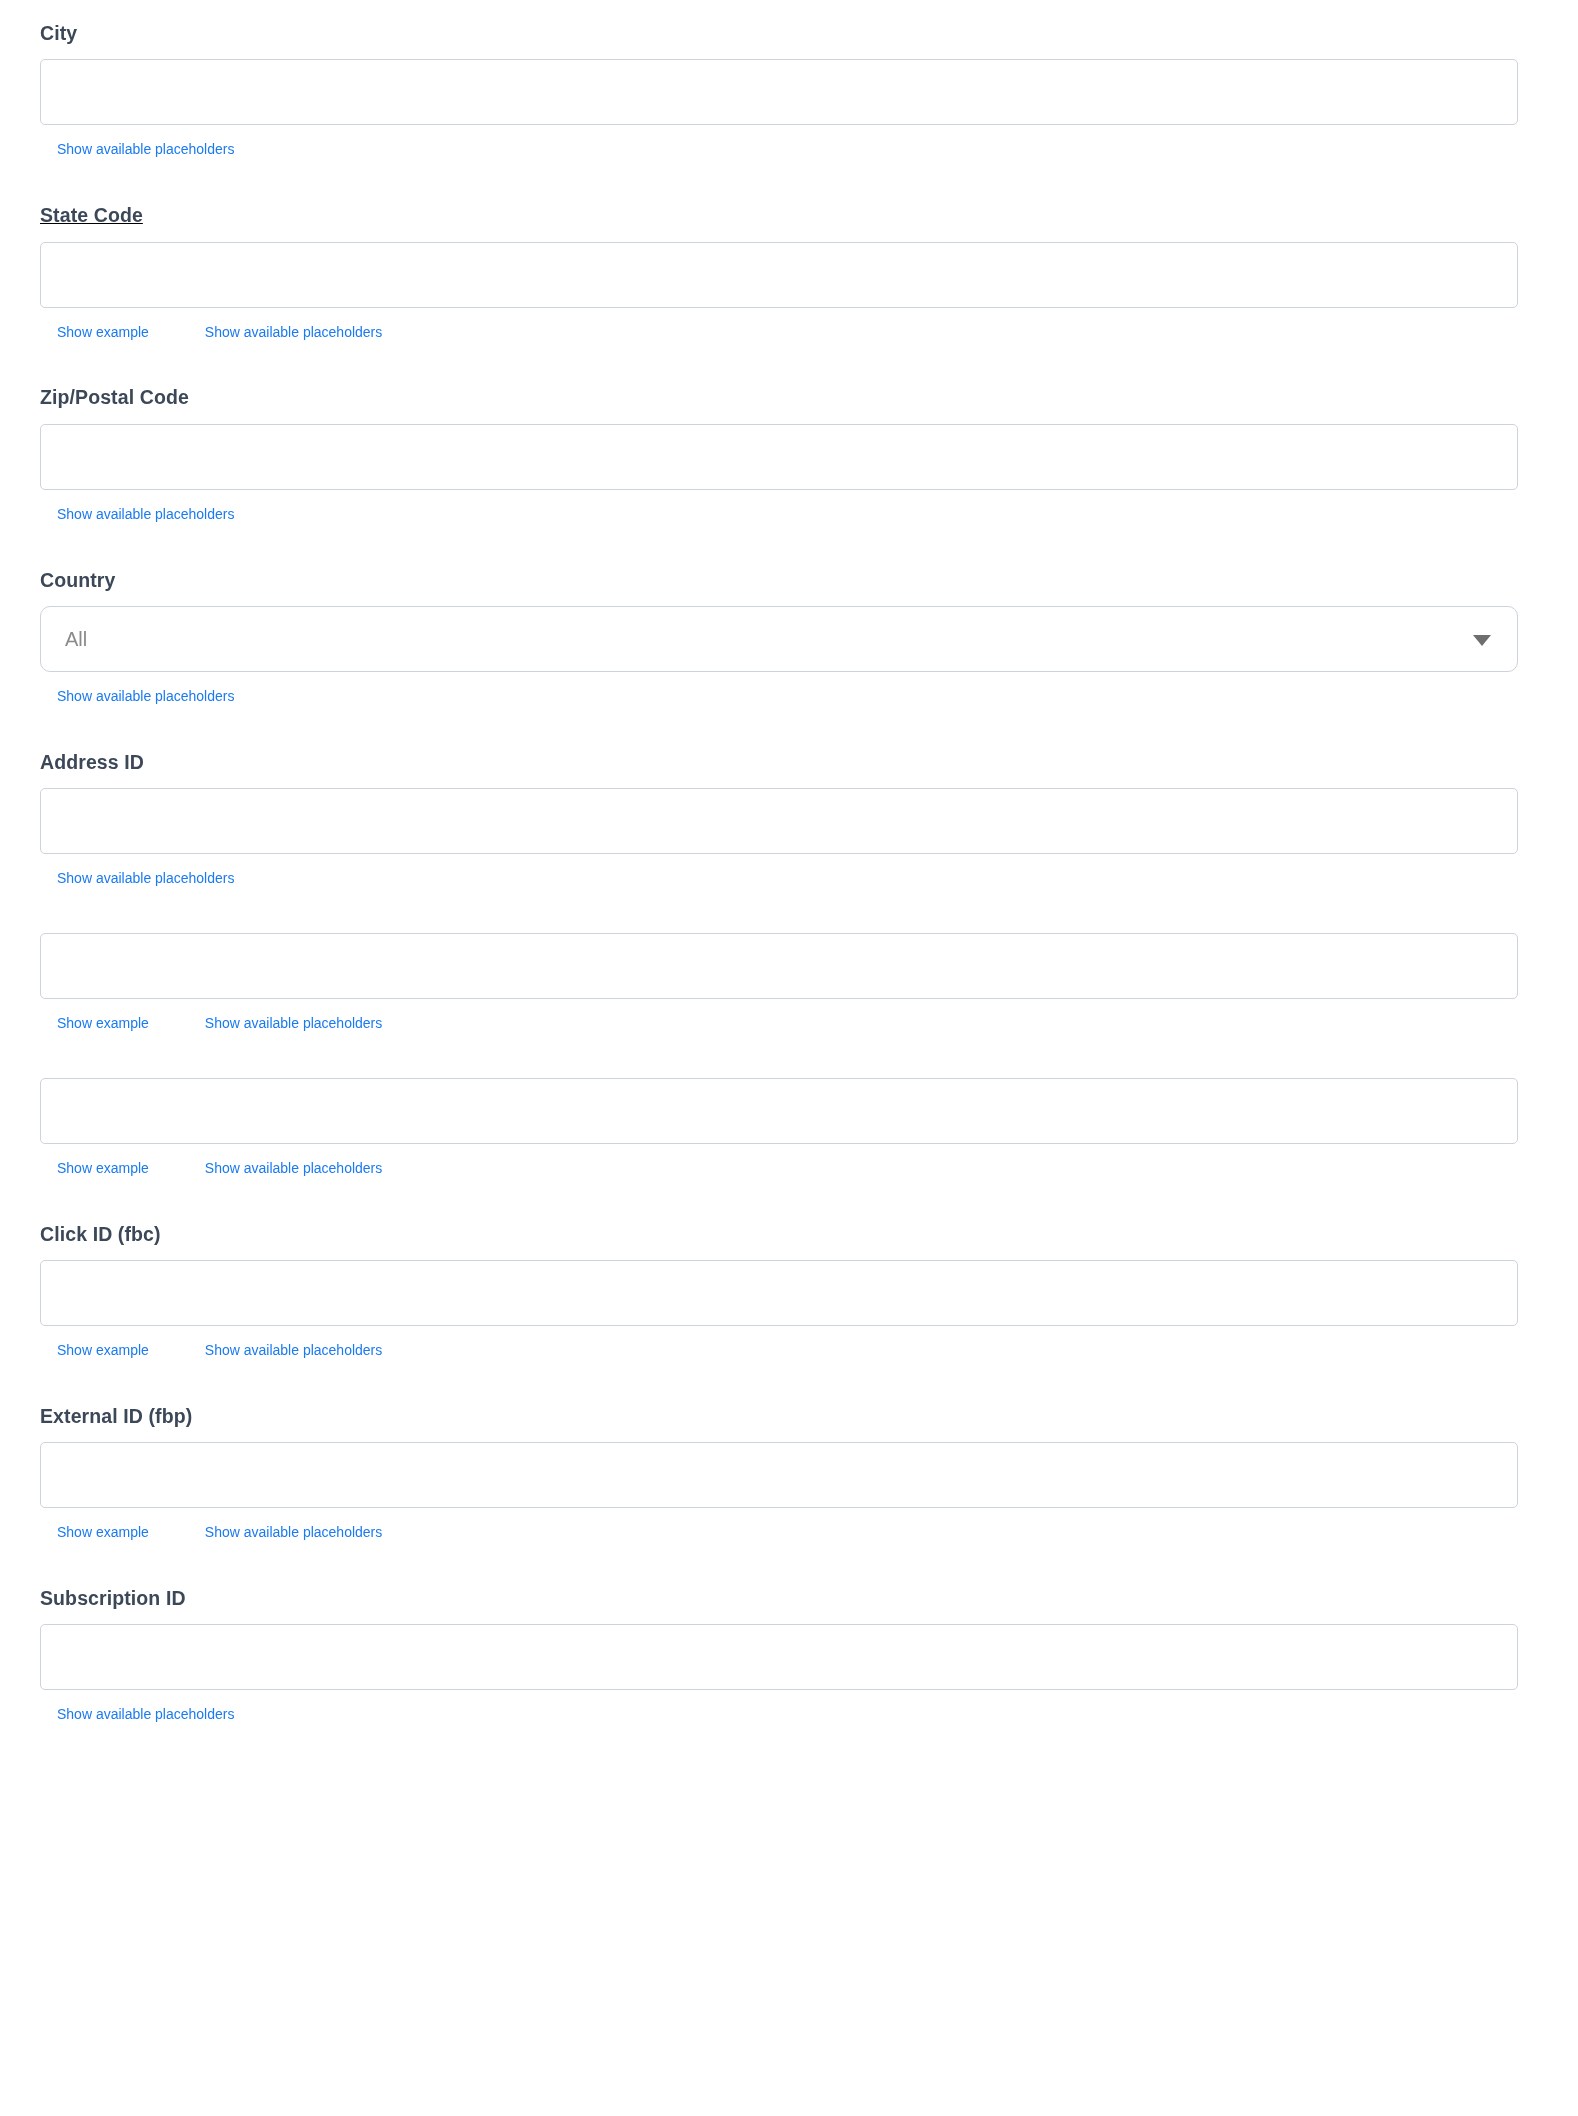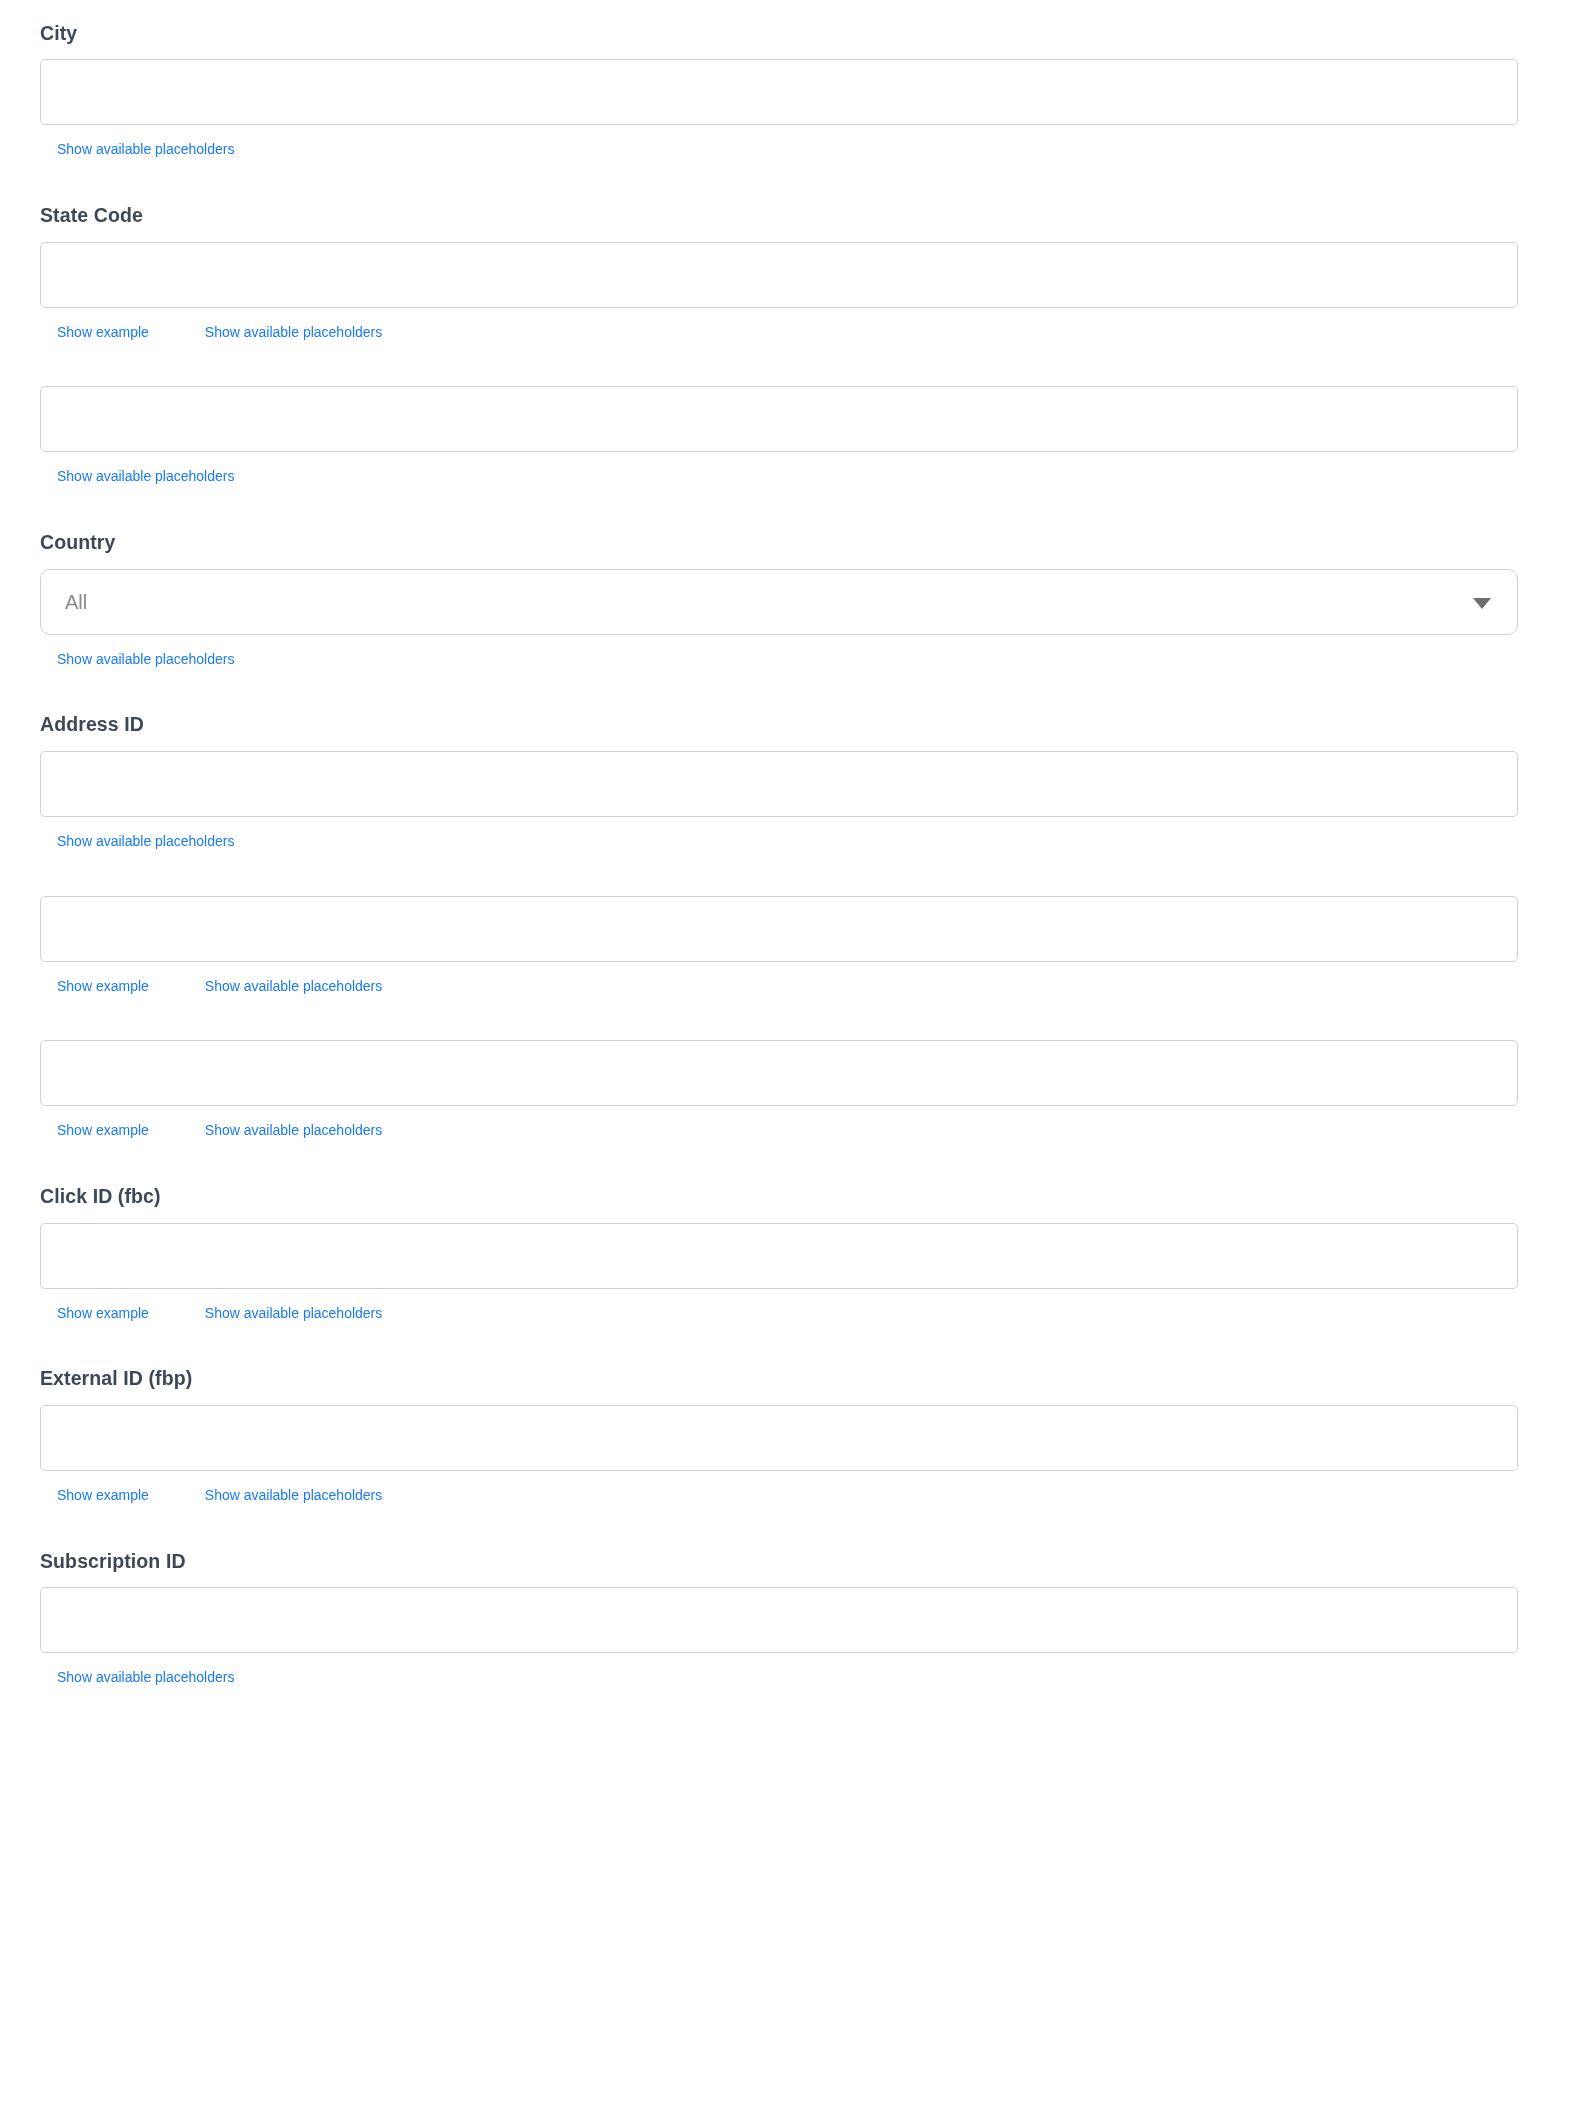--- a/index.html
+++ b/index.html
@@ -116,28 +116,29 @@
 <body>
 
 <div class="form-root" id="form-root">
     <div class="field-group" style="padding-top: 22px;">
       <label class="field-label">City</label>
       <div class="field-control-wrap">
         <input type="text" class="field-input" placeholder="" style="">
       </div>
       <div class="links-row"><a class="field-link" href="#">Show available placeholders</a></div>
     </div>
-    <div class="field-group" style="padding-top: 46px;">
+    <div class="field-group" style="padding-top: 46px; text-decoration: underline;">
       <label class="field-label">State Code</label>
       <div class="field-control-wrap">
         <input type="text" class="field-input" placeholder="" style="">
       </div>
       <div class="links-row"><a class="field-link" href="#">Show example</a><a class="field-link" href="#">Show available placeholders</a></div>
     </div>
     <div class="field-group" style="padding-top: 46px;">
+      <label class="field-label">Zip/Postal Code</label>
       <div class="field-control-wrap">
         <input type="text" class="field-input" placeholder="" style="">
       </div>
       <div class="links-row"><a class="field-link" href="#">Show available placeholders</a></div>
     </div>
     <div class="field-group" style="padding-top: 46px;">
       <label class="field-label">Country</label>
       <div class="field-control-wrap">
         <div class="field-select"><span>All</span><span class="select-caret"></span></div>
       </div>

